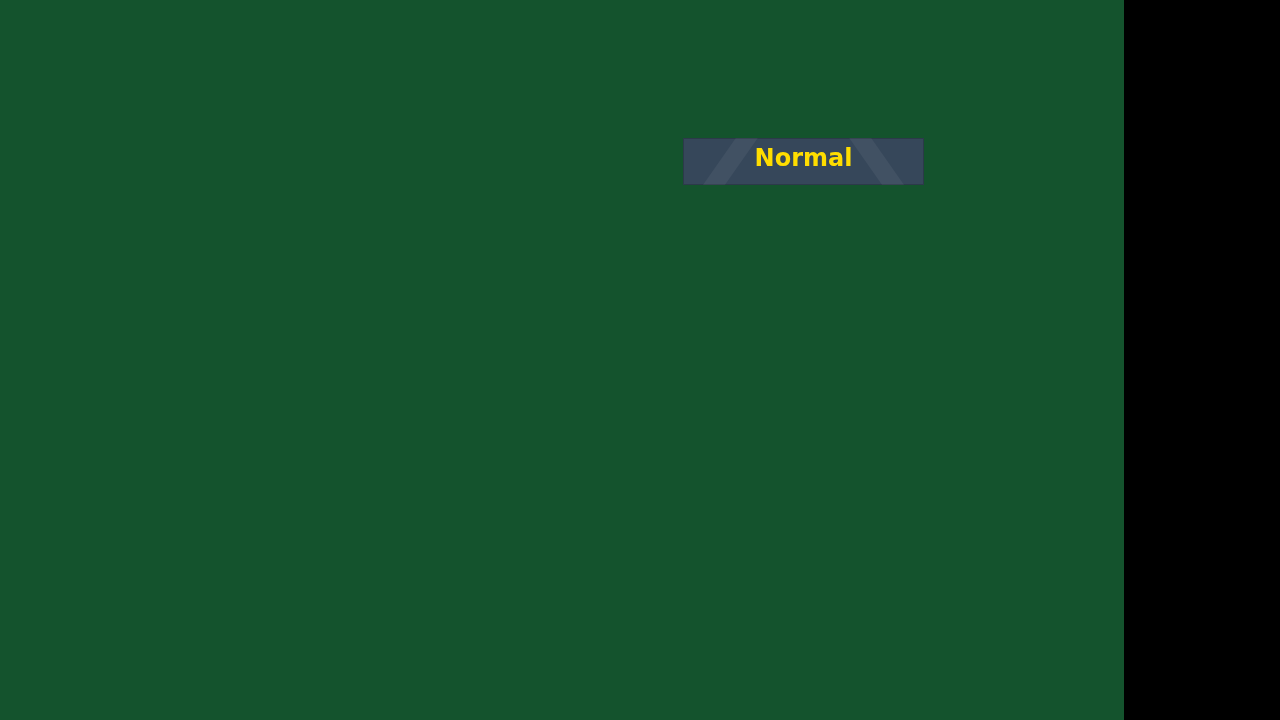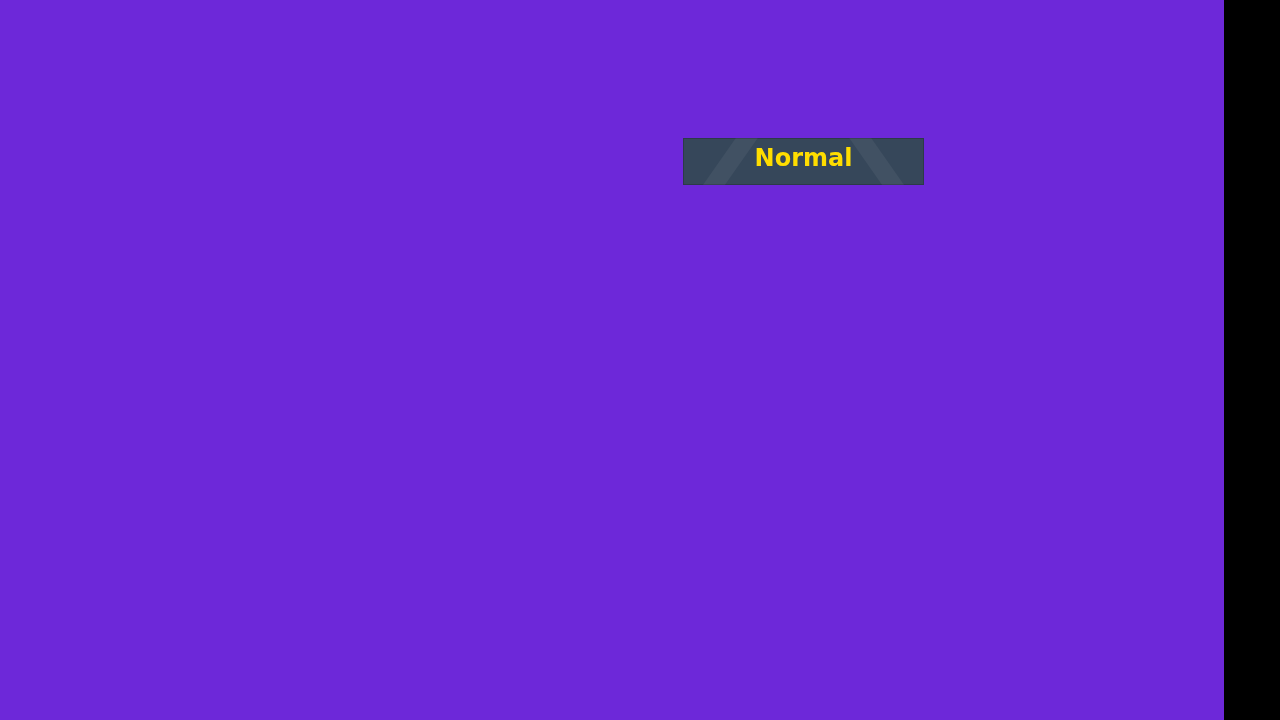--- a/index.html
+++ b/index.html
@@ -2,23 +2,23 @@
 <html><head>
 <meta charset="utf-8">
 <style>
   html, body {
     margin: 0;
     padding: 0;
     background: #000000;
   }
   .screen {
     position: relative;
-    width: 1224px;
+    width: 1124px;
     height: 720px;
-    background: #6d28d9;
+    background: #14532d;
     overflow: hidden;
     font-family: "DejaVu Sans", sans-serif;
     text-decoration: underline;
   }
   .selector {
     position: absolute;
     left: 683px;
     top: 138px;
     width: 241px;
     height: 47px;

